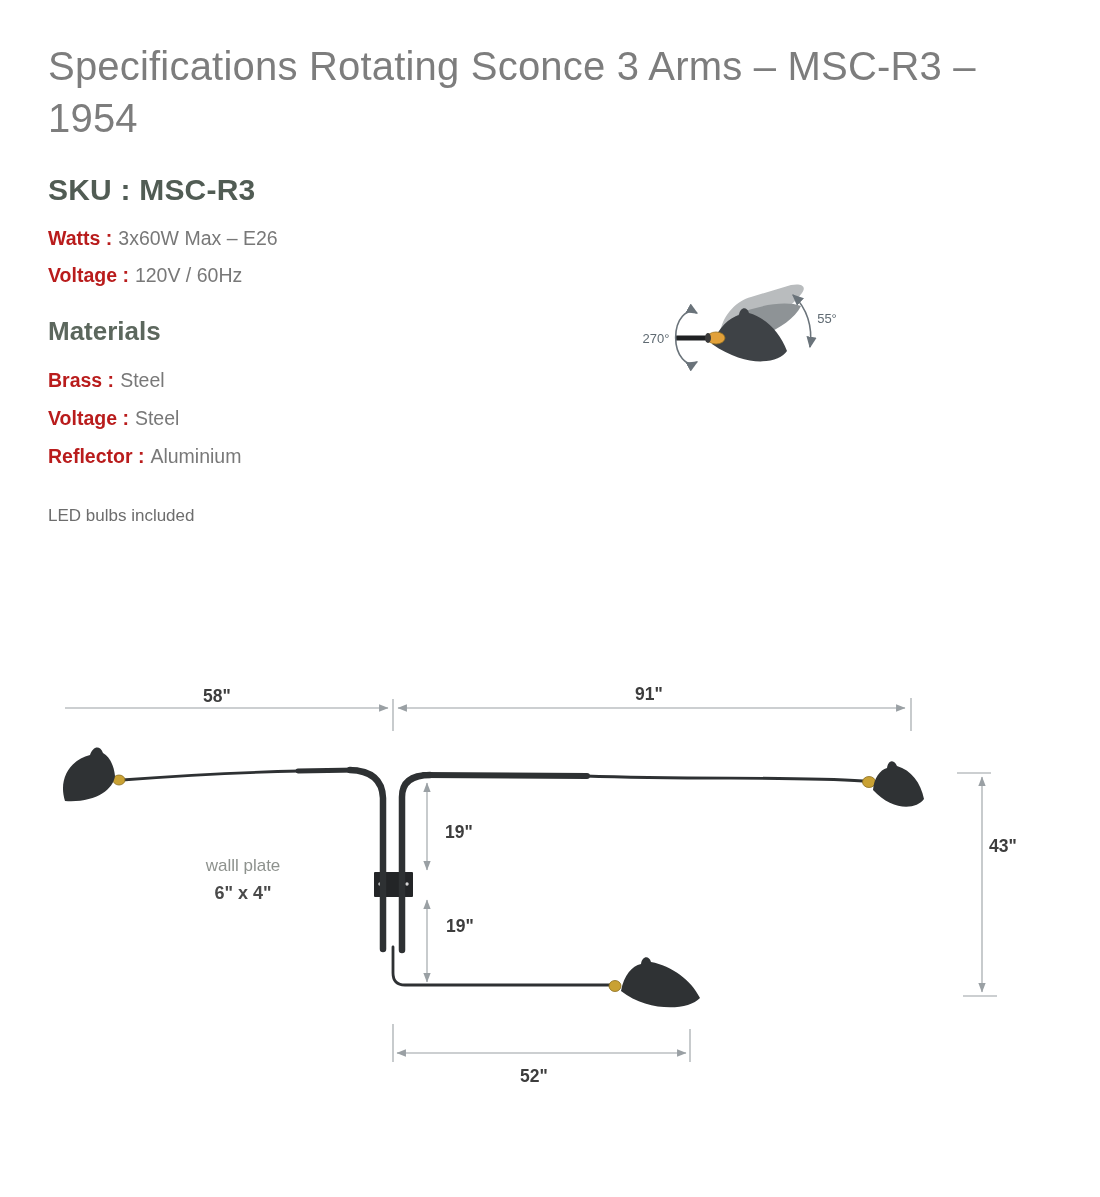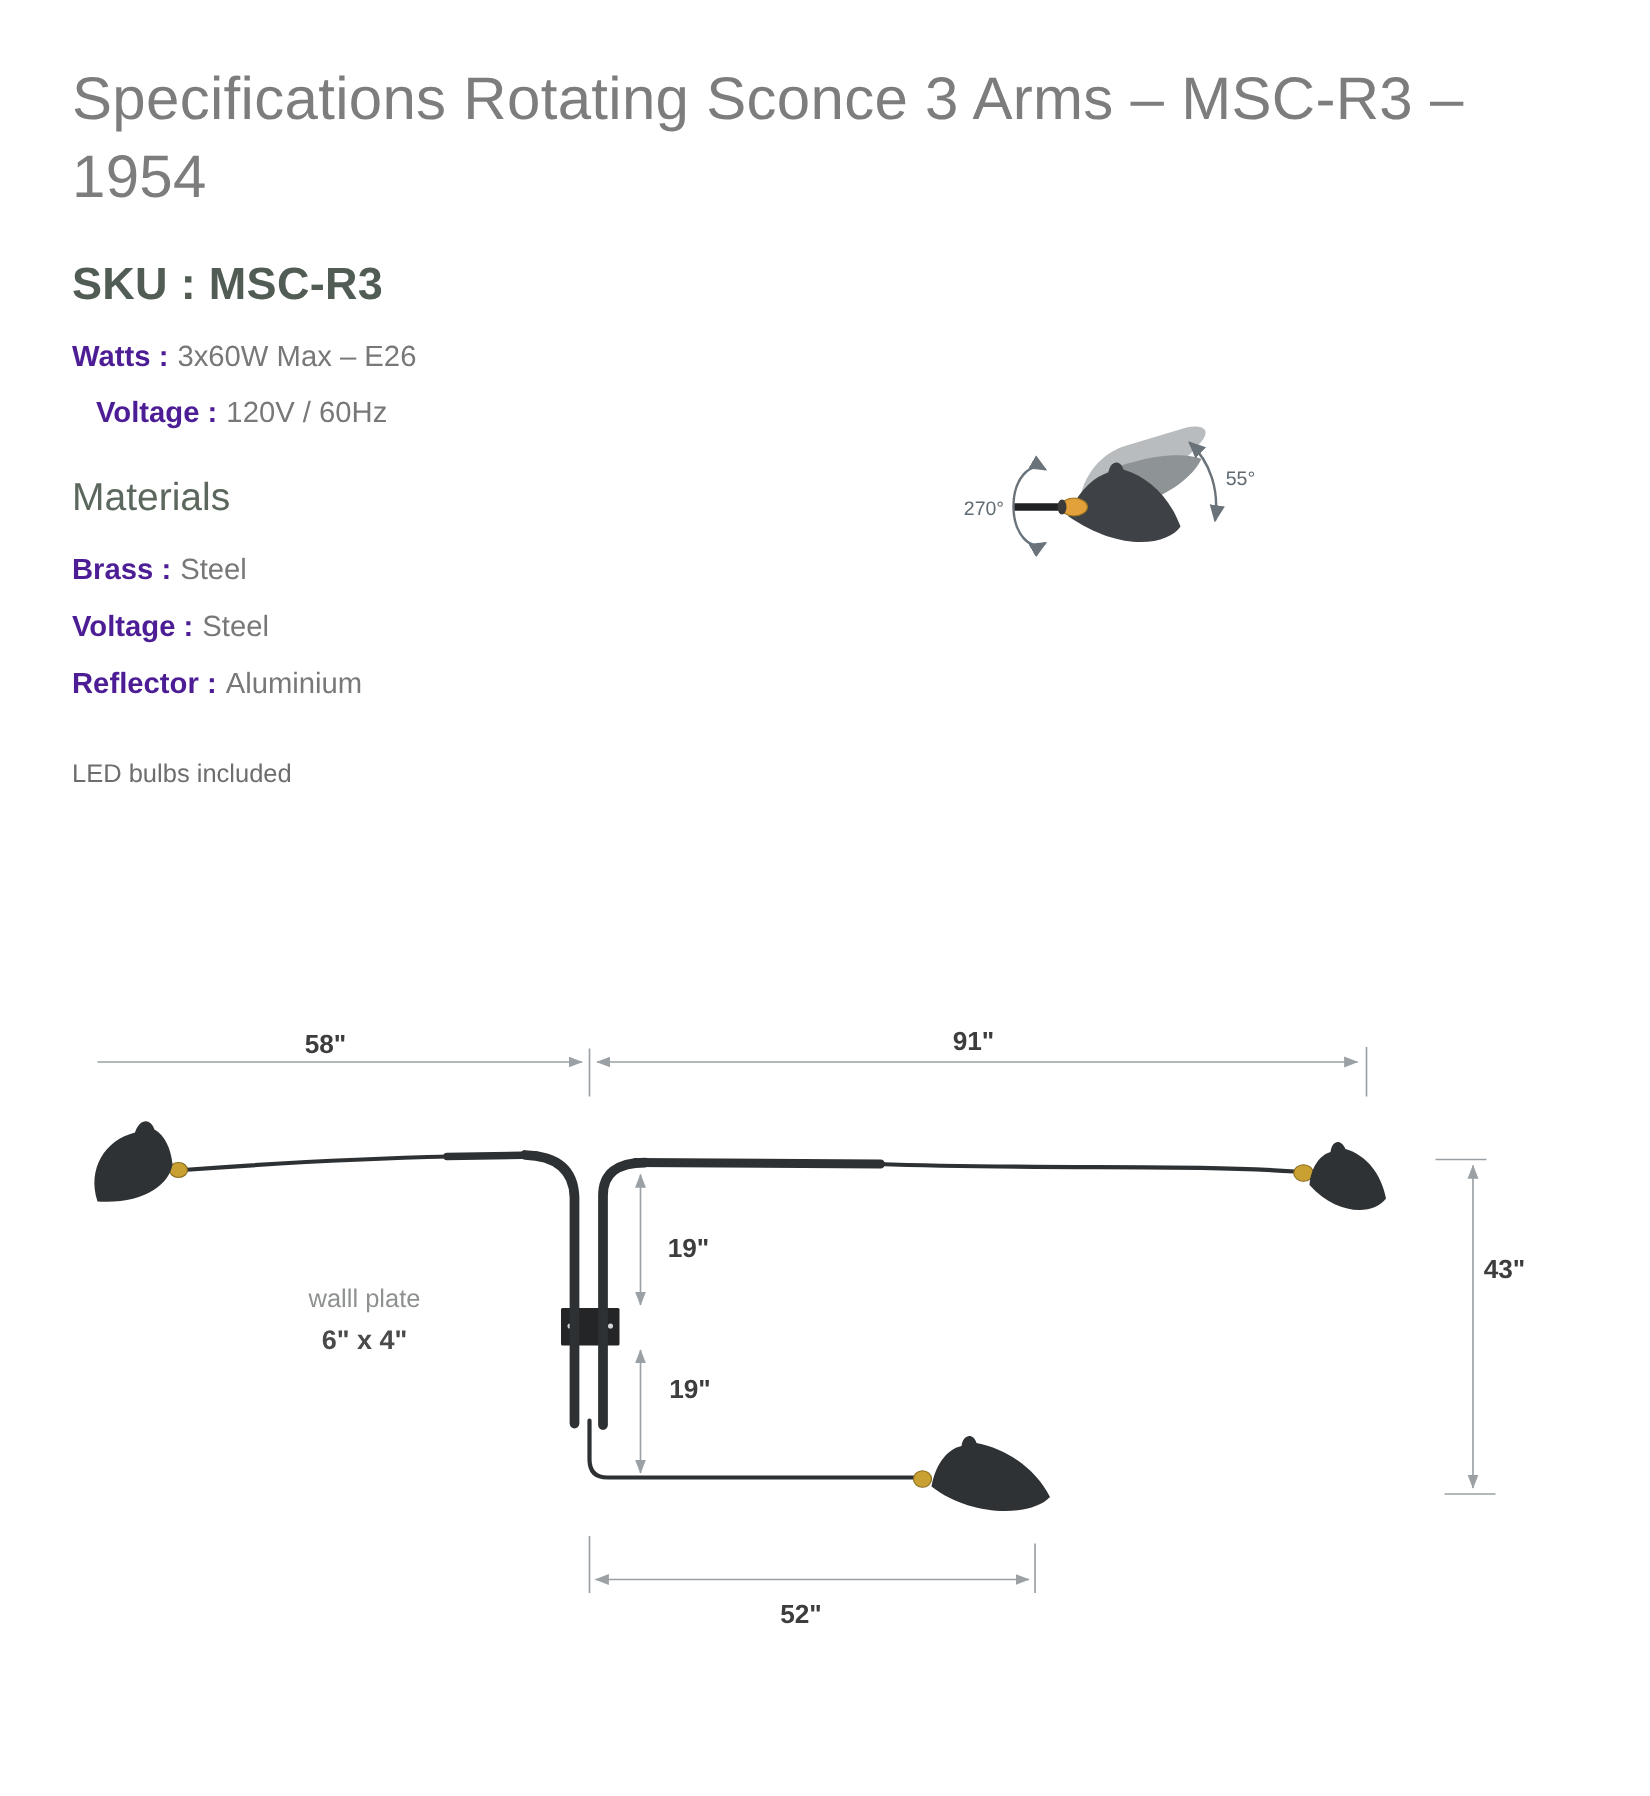--- a/index.html
+++ b/index.html
@@ -10,42 +10,42 @@
     left:48px;top:40px;width:1005px;margin:0;
     font-size:40px;line-height:52px;font-weight:300;color:#7d7d7d;
     letter-spacing:0.2px;
   }
   h2.sku{
     left:48px;top:173px;margin:0;
     font-size:30px;font-weight:700;color:#515c54;letter-spacing:0.2px;
   }
   h2.materials{
     left:48px;top:316px;margin:0;
-    font-size:26px;font-weight:400;color:#5c675d;
+    font-size:26px;font-weight:700;color:#5c675d;
   }
   p.spec{margin:0;font-size:19.5px;color:#787878;}
-  p.spec b{color:#4c1d95;font-weight:700;margin-right:6px;}
+  p.spec b{color:#b91c1c;font-weight:700;margin-right:6px;}
   p.note{margin:0;font-size:17px;color:#6d6d6d;}
   svg text{font-family:"Liberation Sans",sans-serif;}
   .dimtxt{font-size:17.5px;font-weight:700;fill:#3d3d3d;}
   .plateTxt{font-size:17px;font-weight:400;fill:#8e928e;}
   .plateSize{font-size:18px;font-weight:700;fill:#4a4a4a;}
   .rotTxt{font-size:13px;font-weight:400;fill:#5f6a72;}
 </style>
 </head>
 <body>
 
 <div class="page">
 
   <h1 class="abs title">Specifications Rotating Sconce 3 Arms – MSC-R3 – 1954</h1>
 
   <h2 class="abs sku">SKU : MSC-R3</h2>
 
   <p class="abs spec" style="left:48px;top:227px;"><b>Watts :</b><span>3x60W Max – E26</span></p>
-  <p class="abs spec" style="left:64px;top:264px;"><b>Voltage :</b><span>120V / 60Hz</span></p>
+  <p class="abs spec" style="left:48px;top:264px;"><b>Voltage :</b><span>120V / 60Hz</span></p>
 
   <h2 class="abs materials">Materials</h2>
 
   <p class="abs spec" style="left:48px;top:369px;"><b>Brass :</b><span>Steel</span></p>
   <p class="abs spec" style="left:48px;top:407px;"><b>Voltage :</b><span>Steel</span></p>
   <p class="abs spec" style="left:48px;top:445px;"><b>Reflector :</b><span>Aluminium</span></p>
 
   <p class="abs note" style="left:48px;top:506px;">LED bulbs included</p>
 
   <svg class="abs" style="left:0;top:0;" width="1100" height="1197" viewBox="0 0 1100 1197">

